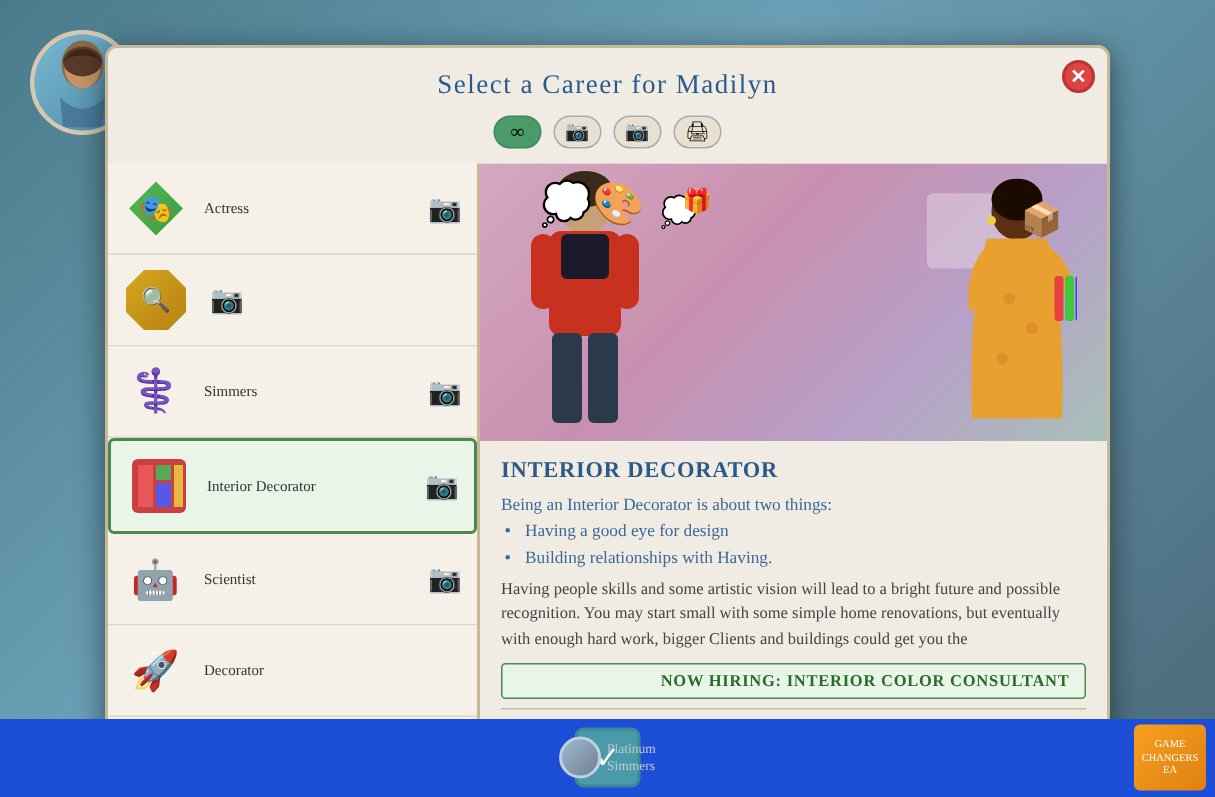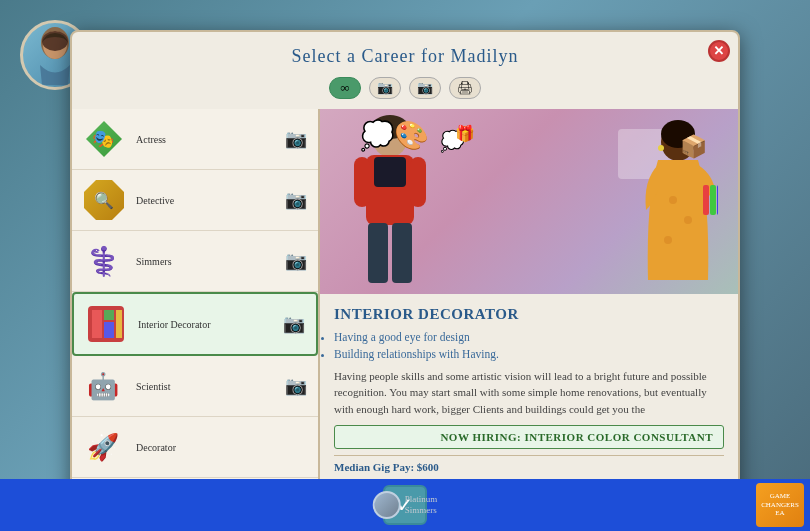--- a/index.html
+++ b/index.html
@@ -175,20 +175,21 @@
     }
 
     .career-desc {
       font-size: 11.5px;
       color: #3a6a9a;
       margin-bottom: 4px;
       line-height: 1.5;
     }
 
     .career-desc ul {
+      margin-left: 16px;
     }
 
     .career-desc-body {
       font-size: 11px;
       color: #444;
       line-height: 1.5;
       margin-bottom: 8px;
     }
 
     .hiring-banner {
@@ -376,21 +377,20 @@
           <div class="icon-diamond">🎭</div>
         </div>
         <span class="career-name">Actress</span>
         <span class="career-extra">📷</span>
       </div>
 
       <div class="career-item">
         <div class="career-icon">
           <div class="icon-badge">🔍</div>
         </div>
-        <span class="career-name">Detective</span>
         <span class="career-extra">📷</span>
       </div>
 
       <div class="career-item">
         <div class="career-icon">
           <div class="icon-medical">⚕️</div>
         </div>
         <span class="career-name">Simmers</span>
         <span class="career-extra">📷</span>
       </div>
@@ -488,20 +488,21 @@
         <div style="position:absolute;top:15px;left:135px;font-size:16px;">🎁</div>
       </div>
 
       <div class="career-details">
 
         <div class="career-title">
           <span>Interior Decorator</span>
         </div>
 
         <div class="career-desc">
+          <span>Being an Interior Decorator is about two things:</span>
           <ul>
             <li>Having a good eye for design</li>
             <li>Building relationships with Having.</li>
           </ul>
         </div>
 
         <div class="career-desc-body">
           <span>Having people skills and some artistic vision will lead to a bright future and possible recognition. You may start small with some simple home renovations, but eventually with enough hard work, bigger Clients and buildings could get you the</span>
         </div>
 

